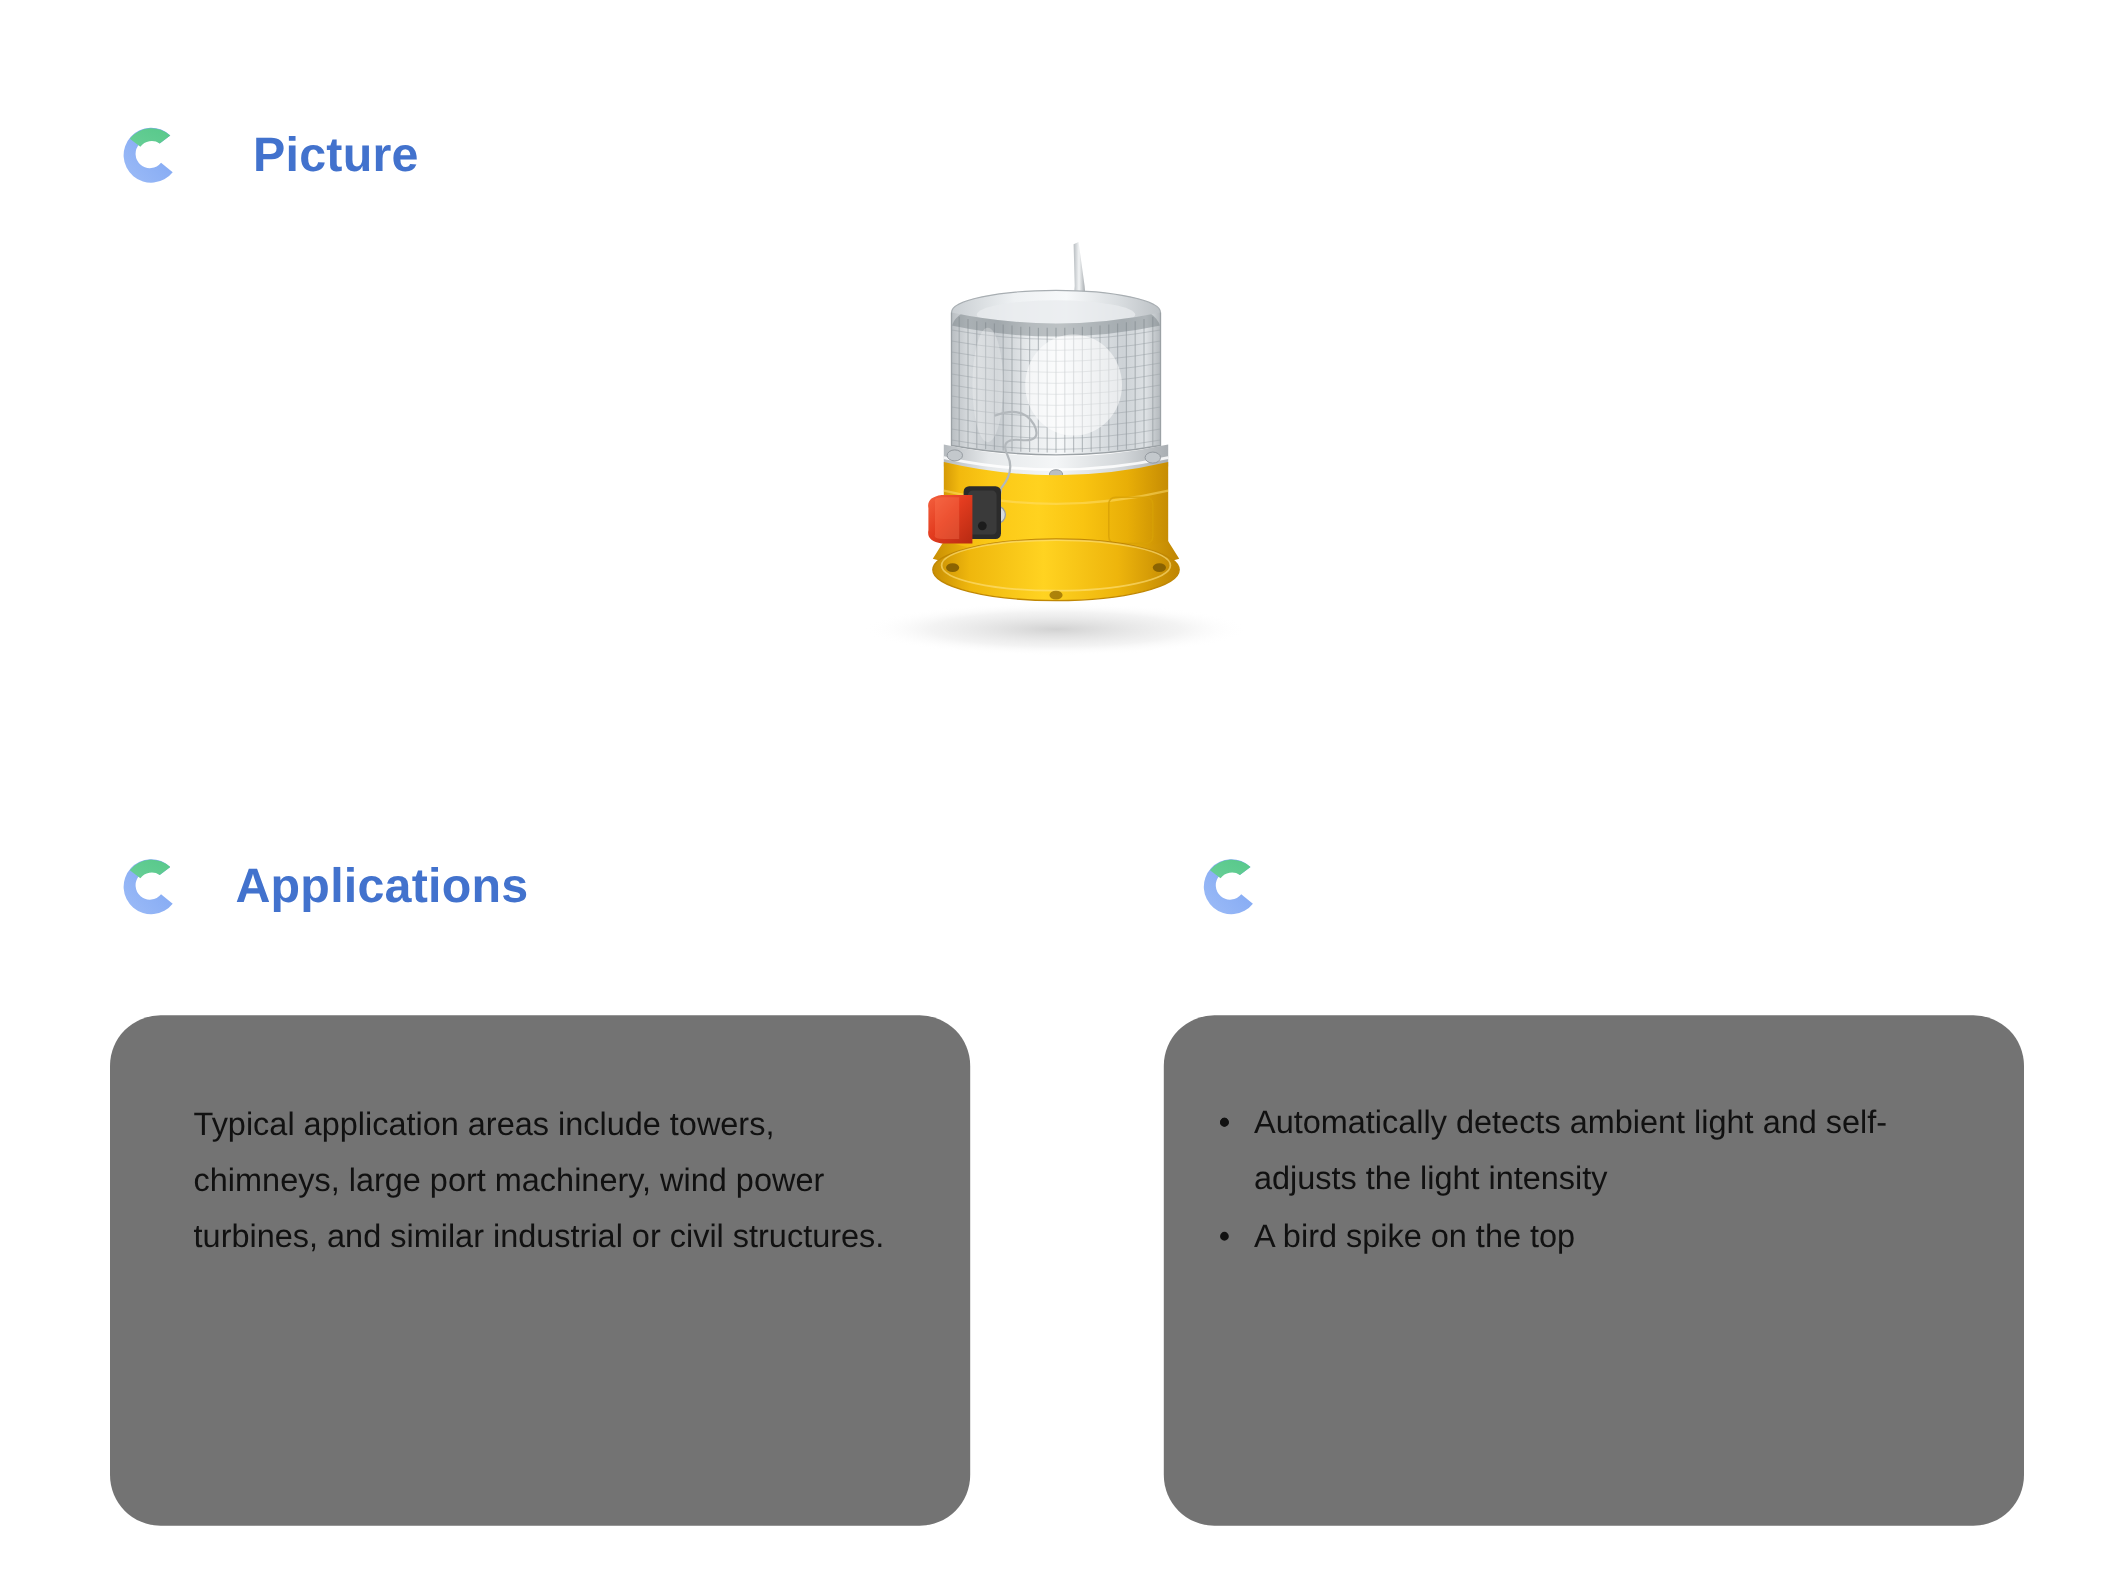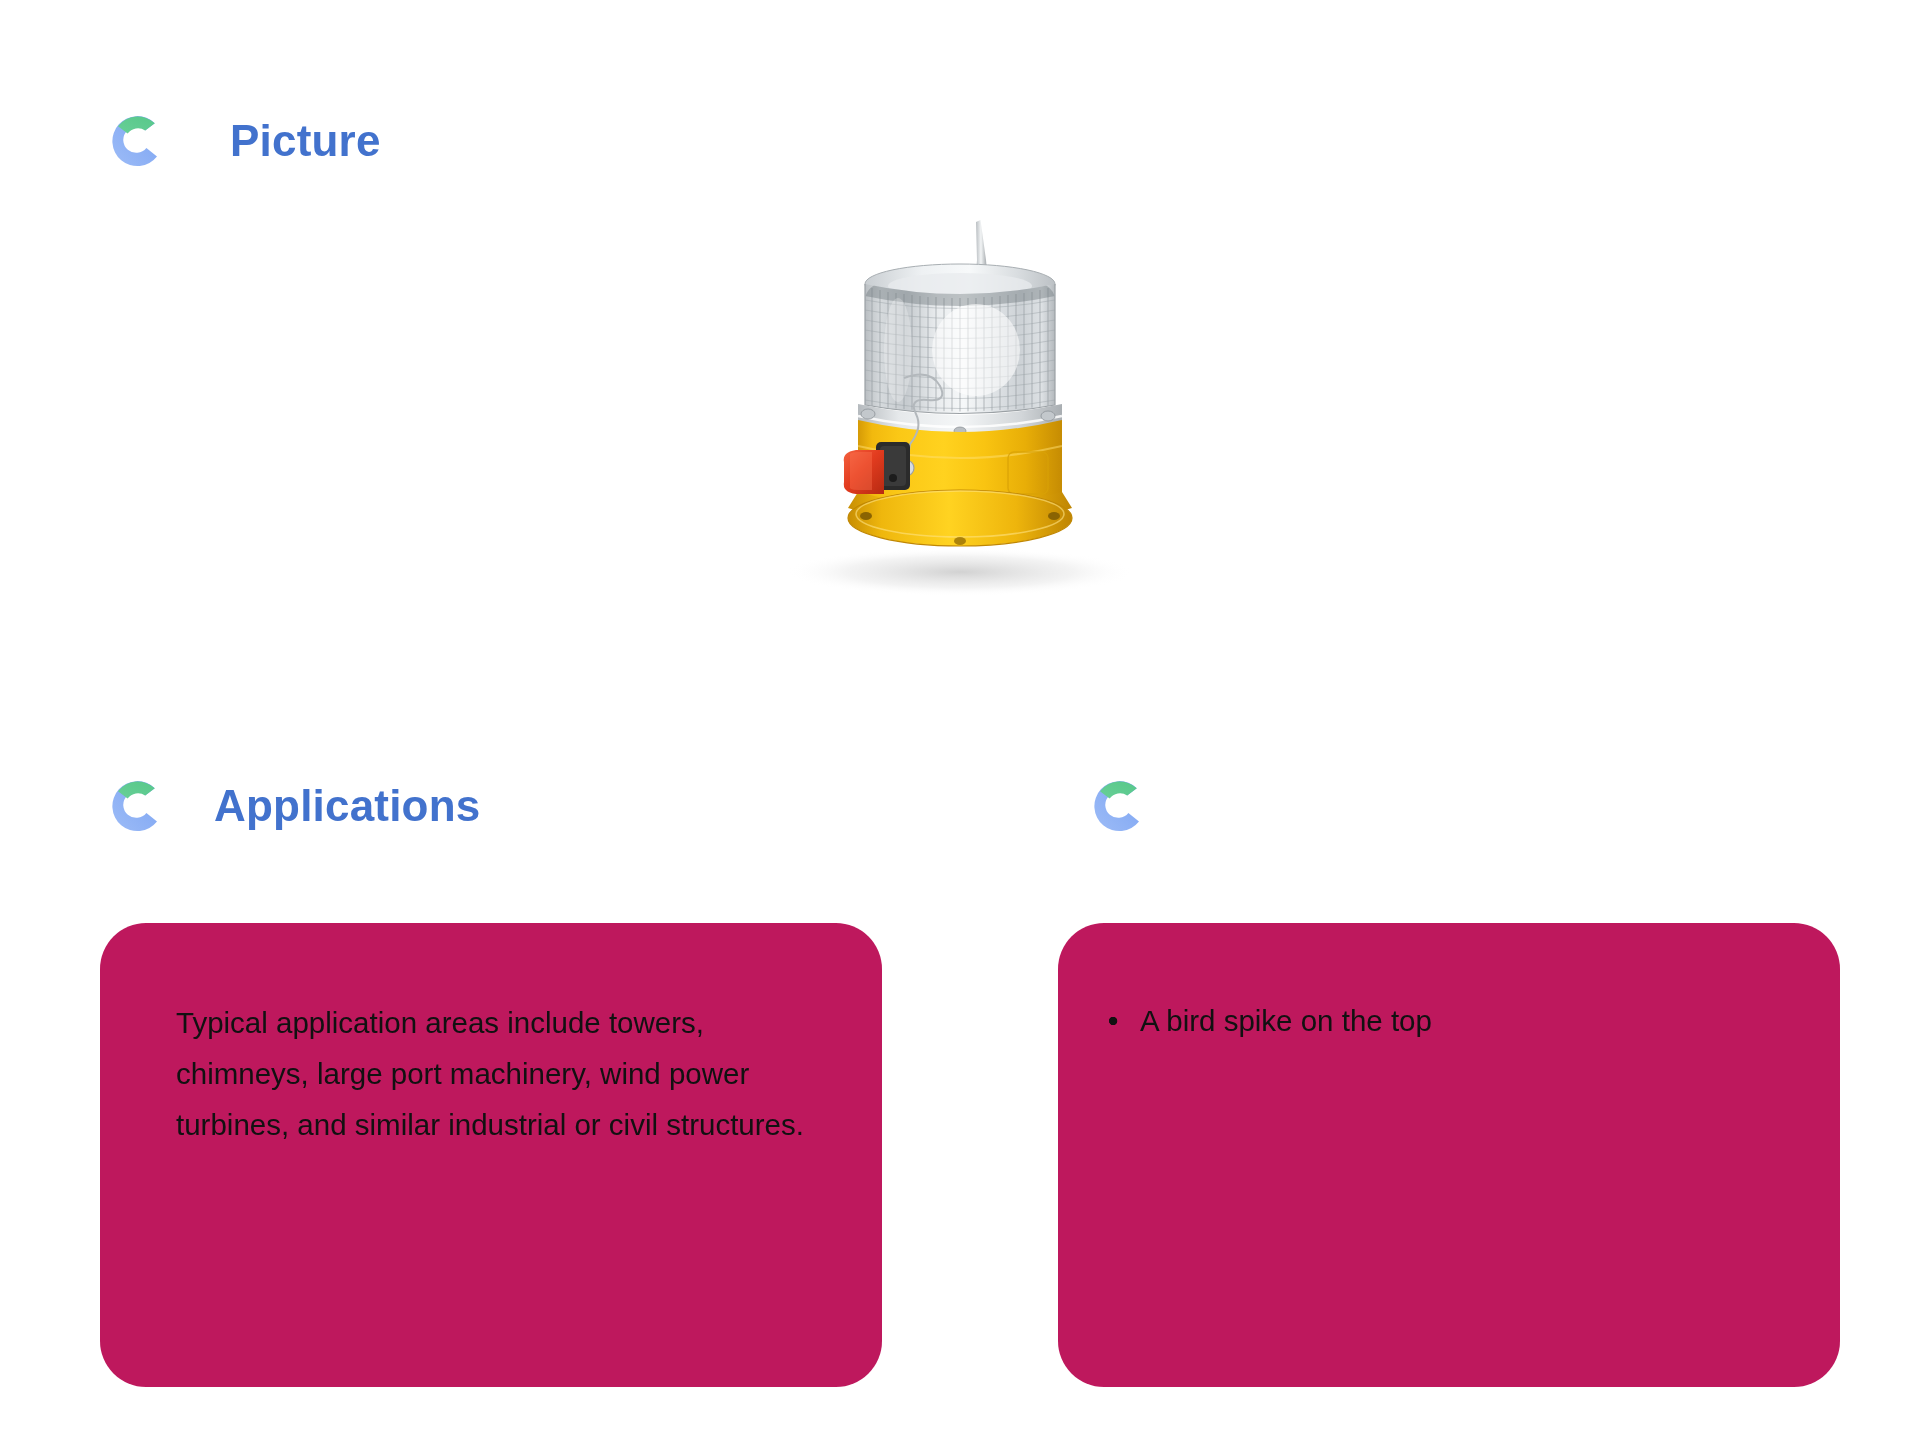--- a/index.html
+++ b/index.html
@@ -62,21 +62,21 @@
 
   
   #applications-header { left: 104px; top: 775px; }
   #applications-header .section-title { margin-left: 48px; }
 
   #specifications-header { left: 1086px; top: 775px; }
   #specifications-header .section-title { margin-left: 48px; }
 
   .info-card {
     position: absolute;
-    background: #be185d;
+    background: #737373;
     border-radius: 46px;
     box-sizing: border-box;
   }
   #applications-card {
     left: 100px;
     top: 923px;
     width: 782px;
     height: 464px;
     padding: 74px 56px 0 76px;
   }
@@ -363,19 +363,20 @@
   </span>
 </div>
 
 <div class="info-card" id="specifications-card">
   <ul class="spec-list">
     <li>
       <span class="spec-bullet">•</span>
     </li>
     <li>
       <span class="spec-bullet">•</span>
+      <span>Automatically detects ambient light and self-adjusts the light intensity</span>
     </li>
     <li>
       <span class="spec-bullet">•</span>
       <span>A bird spike on the top</span>
     </li>
   </ul>
 </div>
 
 </body></html>

